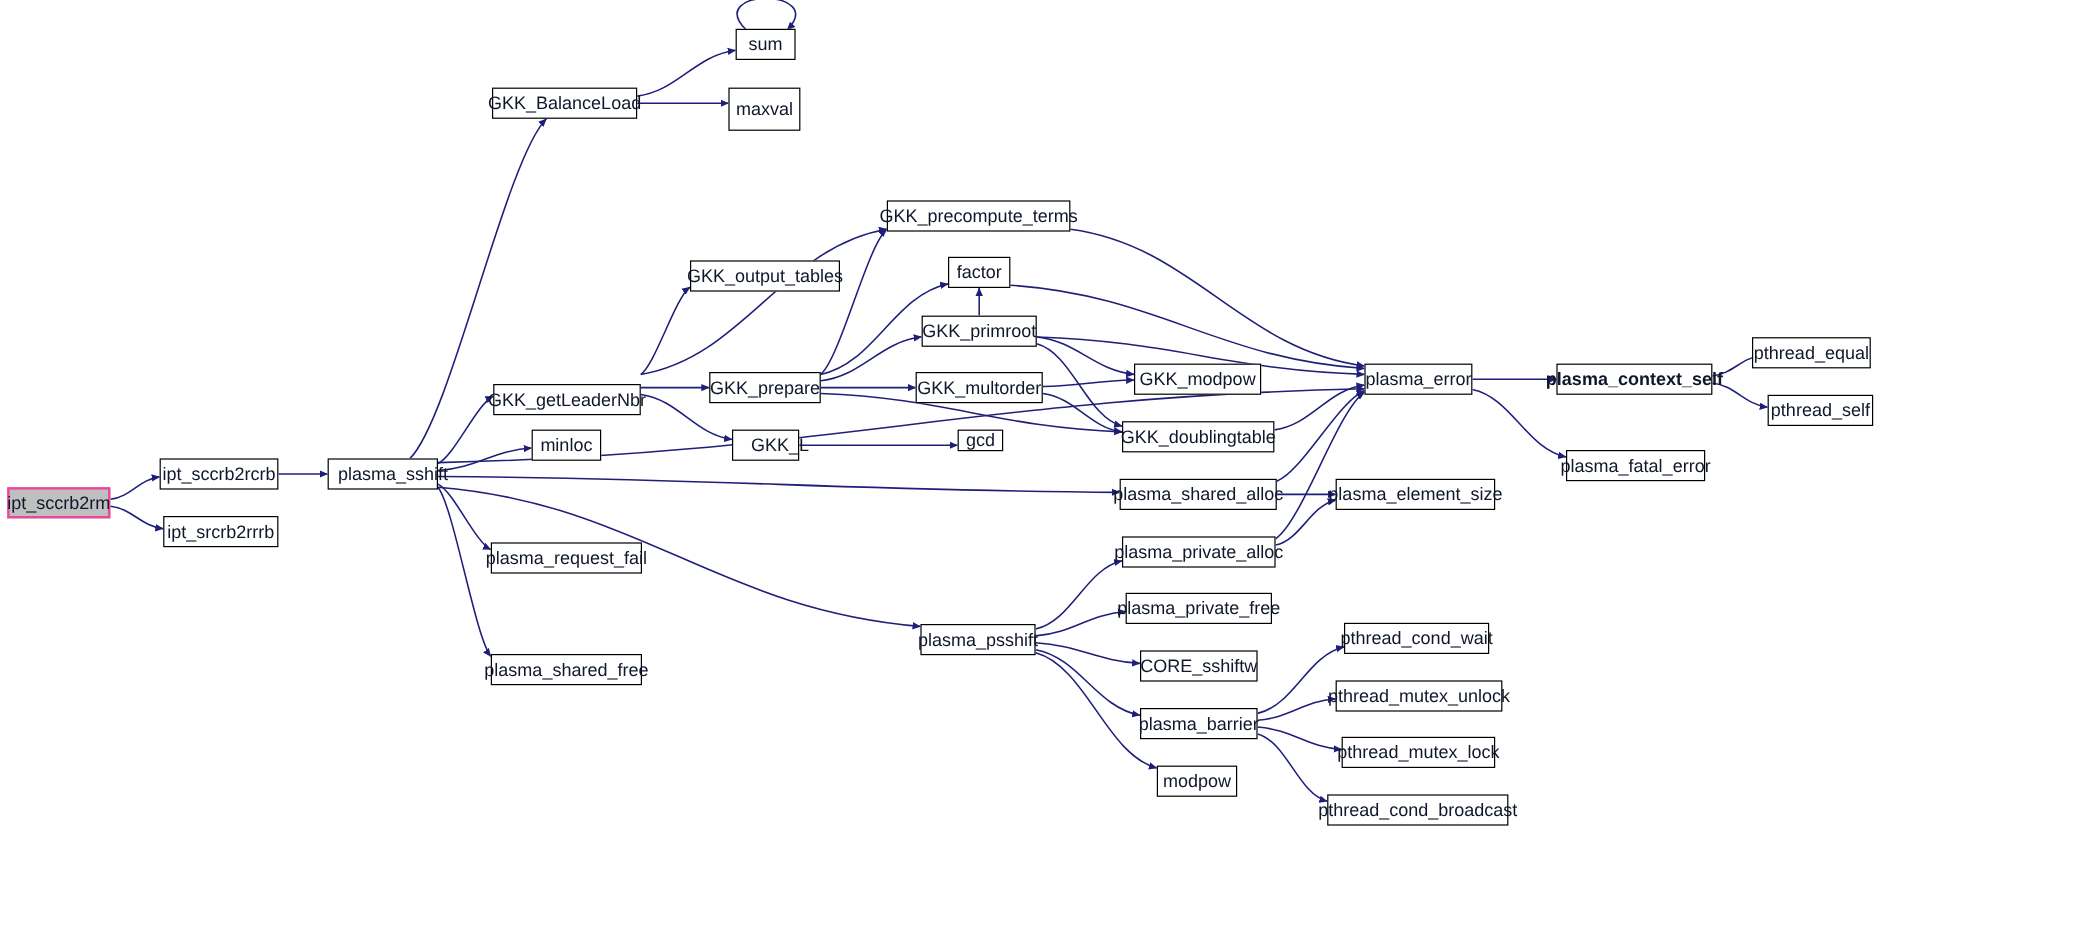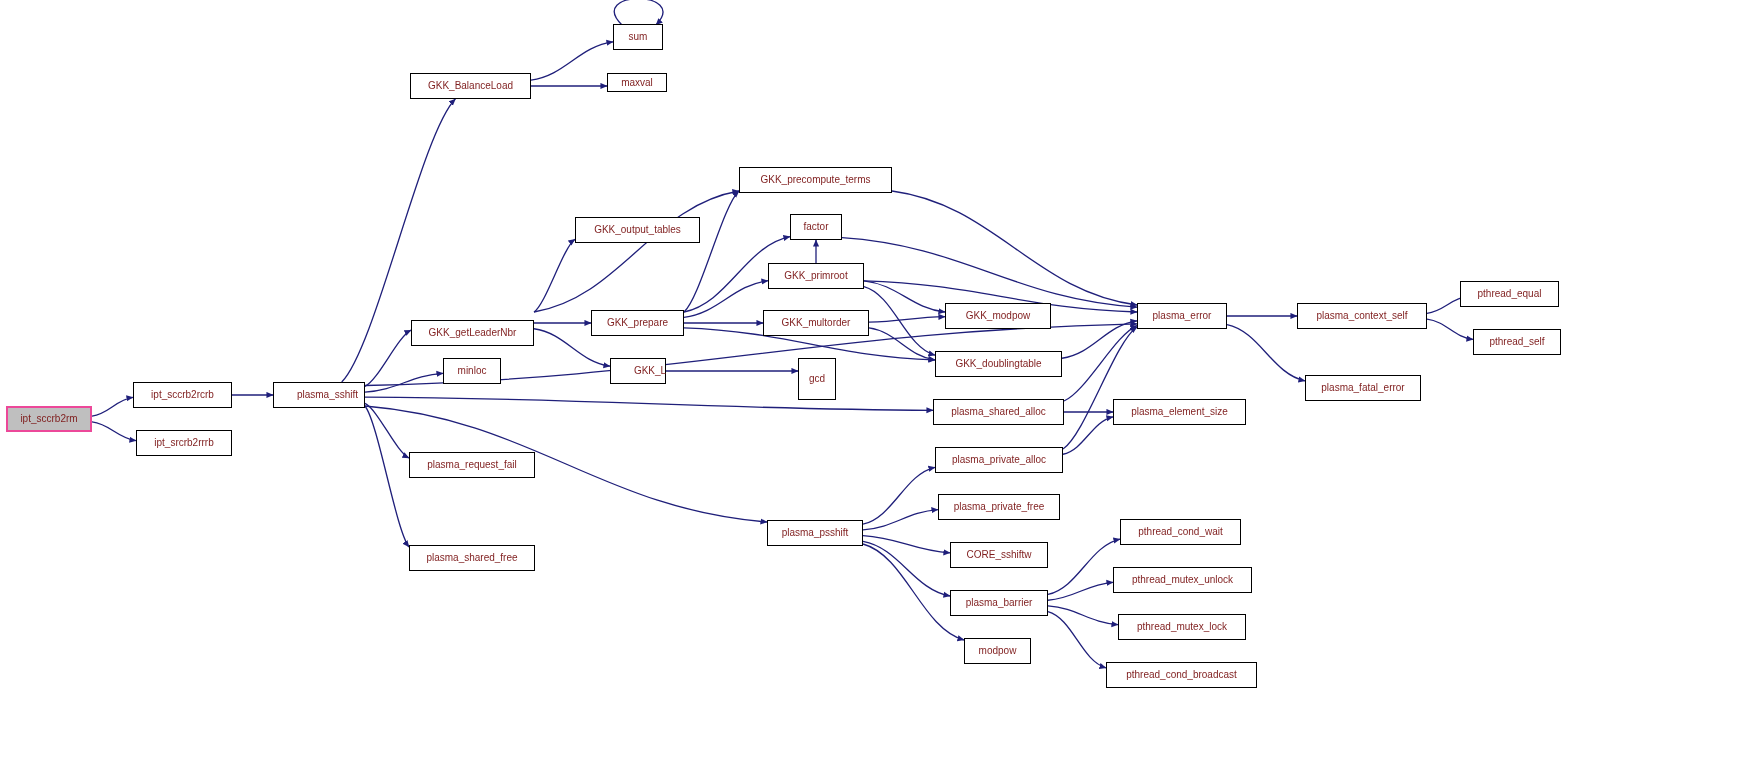--- a/index.html
+++ b/index.html
@@ -4,22 +4,22 @@
 <style>
   html,body{margin:0;padding:0;background:#ffffff;}
   body{font-family:"Liberation Sans", sans-serif;}
   #graph{position:relative;width:1747px;height:773px;background:#ffffff;overflow:hidden;}
   #edges{position:absolute;left:0;top:0;width:1747px;height:773px;}
   .node{
     position:absolute;
     box-sizing:border-box;
     border:1px solid #000000;
     background:#ffffff;
-    color:#7f1d1d;
-    font-size:10px;
+    color:#0f172a;
+    font-size:15px;
     line-height:1;
     display:flex;
     align-items:center;
     justify-content:center;
     white-space:nowrap;
     z-index:5;
   }
   .node.current{
     background:#bfbfbf;
     border:2px solid #ec4899;
@@ -85,45 +85,45 @@
       <path d="M1227,324.64 C1259.76,331.37919999999997 1272.24,374.06080000000003 1305,380.8" fill="none" stroke="#1f1f7a" stroke-width="1.3" marker-end="url(#ah)"></path>
       <path d="M1427,313.36 C1444.22,311.30080000000004 1450.78,298.25919999999996 1468,296.2" fill="none" stroke="#1f1f7a" stroke-width="1.3" marker-end="url(#ah)"></path>
       <path d="M1427,319.12 C1446.32,321.5536 1453.68,336.96639999999996 1473,339.4" fill="none" stroke="#1f1f7a" stroke-width="1.3" marker-end="url(#ah)"></path>
     </svg>
 <div class="node current" style="left: 6px; top: 406px; width: 86px; height: 26px;">ipt_sccrb2rm</div>
     <div class="node" style="left: 133px; top: 382px; width: 99px; height: 26px;">ipt_sccrb2rcrb</div>
     <div class="node" style="left: 136px; top: 430px; width: 96px; height: 26px;">ipt_srcrb2rrrb</div>
     <div class="node" style="left: 273px; top: 382px; width: 92px; height: 26px; padding-left: 17px;">plasma_sshift</div>
     <div class="node" style="left: 410px; top: 73px; width: 121px; height: 26px;">GKK_BalanceLoad</div>
     <div class="node" style="left: 613px; top: 24px; width: 50px; height: 26px;">sum</div>
-    <div class="node" style="left: 607px; top: 73px; width: 60px; height: 19px;">maxval</div>
+    <div class="node" style="left: 607px; top: 73px; width: 60px; height: 36px;">maxval</div>
     <div class="node" style="left: 411px; top: 310px; width: 123px; height: 26px; margin-top: 10px;">GKK_getLeaderNbr</div>
     <div class="node" style="left: 443px; top: 358px; width: 58px; height: 26px;">minloc</div>
     <div class="node" style="left: 409px; top: 452px; width: 126px; height: 26px;">plasma_request_fail</div>
     <div class="node" style="left: 409px; top: 545px; width: 126px; height: 26px;">plasma_shared_free</div>
     <div class="node" style="left: 575px; top: 217px; width: 125px; height: 26px;">GKK_output_tables</div>
     <div class="node" style="left: 591px; top: 310px; width: 93px; height: 26px;">GKK_prepare</div>
     <div class="node" style="left: 610px; top: 358px; width: 56px; height: 26px; padding-left: 24px;">GKK_L</div>
     <div class="node" style="left: 739px; top: 167px; width: 153px; height: 26px;">GKK_precompute_terms</div>
     <div class="node" style="left: 790px; top: 214px; width: 52px; height: 26px;">factor</div>
     <div class="node" style="left: 768px; top: 263px; width: 96px; height: 26px;">GKK_primroot</div>
     <div class="node" style="left: 763px; top: 310px; width: 106px; height: 26px;">GKK_multorder</div>
-    <div class="node" style="left: 798px; top: 358px; width: 38px; height: 42px;">gcd</div>
+    <div class="node" style="left: 798px; top: 358px; width: 38px; height: 18px;">gcd</div>
     <div class="node" style="left: 945px; top: 303px; width: 106px; height: 26px;">GKK_modpow</div>
     <div class="node" style="left: 935px; top: 351px; width: 127px; height: 26px;">GKK_doublingtable</div>
     <div class="node" style="left: 933px; top: 399px; width: 131px; height: 26px;">plasma_shared_alloc</div>
     <div class="node" style="left: 935px; top: 447px; width: 128px; height: 26px;">plasma_private_alloc</div>
     <div class="node" style="left: 938px; top: 494px; width: 122px; height: 26px;">plasma_private_free</div>
     <div class="node" style="left: 950px; top: 542px; width: 98px; height: 26px;">CORE_sshiftw</div>
     <div class="node" style="left: 767px; top: 520px; width: 96px; height: 26px;">plasma_psshift</div>
     <div class="node" style="left: 950px; top: 590px; width: 98px; height: 26px;">plasma_barrier</div>
     <div class="node" style="left: 964px; top: 638px; width: 67px; height: 26px;">modpow</div>
     <div class="node" style="left: 1137px; top: 303px; width: 90px; height: 26px;">plasma_error</div>
     <div class="node" style="left: 1113px; top: 399px; width: 133px; height: 26px;">plasma_element_size</div>
-    <div class="node" style="left: 1297px; top: 303px; width: 130px; height: 26px;">plasma_context_self</div>
+    <div class="node" style="left: 1297px; top: 303px; width: 130px; height: 26px; font-weight: bold;">plasma_context_self</div>
     <div class="node" style="left: 1305px; top: 375px; width: 116px; height: 26px;">plasma_fatal_error</div>
     <div class="node" style="left: 1460px; top: 281px; width: 99px; height: 26px;">pthread_equal</div>
     <div class="node" style="left: 1473px; top: 329px; width: 88px; height: 26px;">pthread_self</div>
     <div class="node" style="left: 1120px; top: 519px; width: 121px; height: 26px;">pthread_cond_wait</div>
     <div class="node" style="left: 1113px; top: 567px; width: 139px; height: 26px;">pthread_mutex_unlock</div>
     <div class="node" style="left: 1118px; top: 614px; width: 128px; height: 26px;">pthread_mutex_lock</div>
     <div class="node" style="left: 1106px; top: 662px; width: 151px; height: 26px;">pthread_cond_broadcast</div>
   </div>
 
 </body></html>

